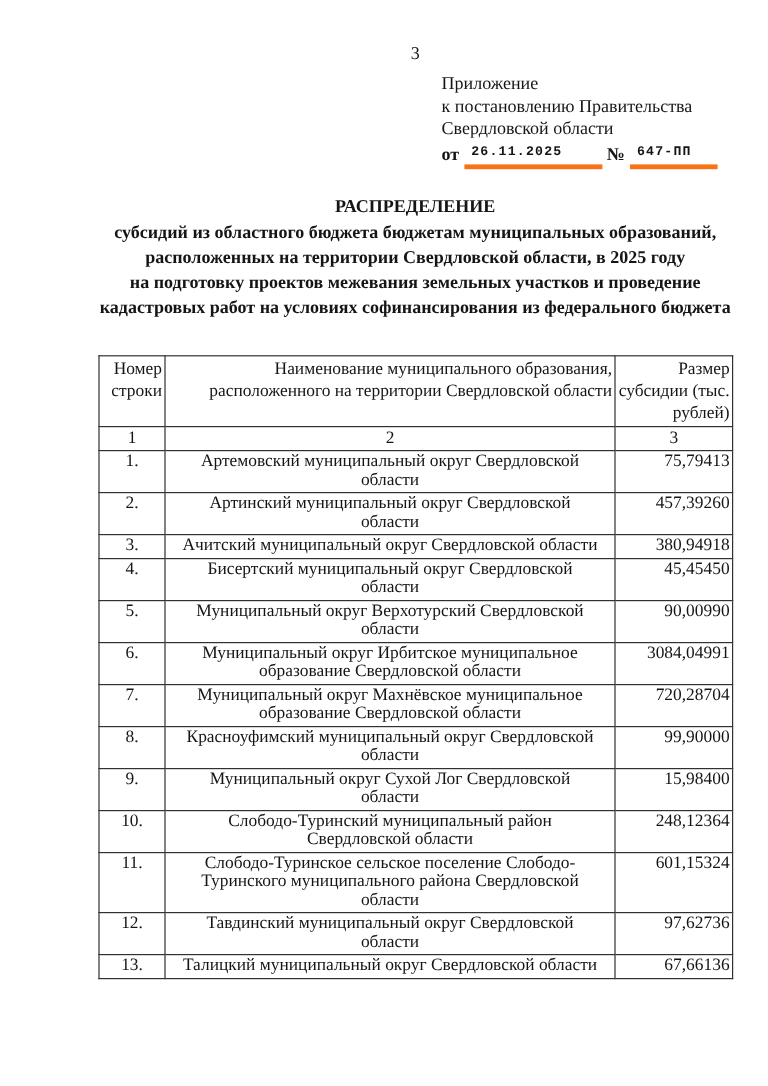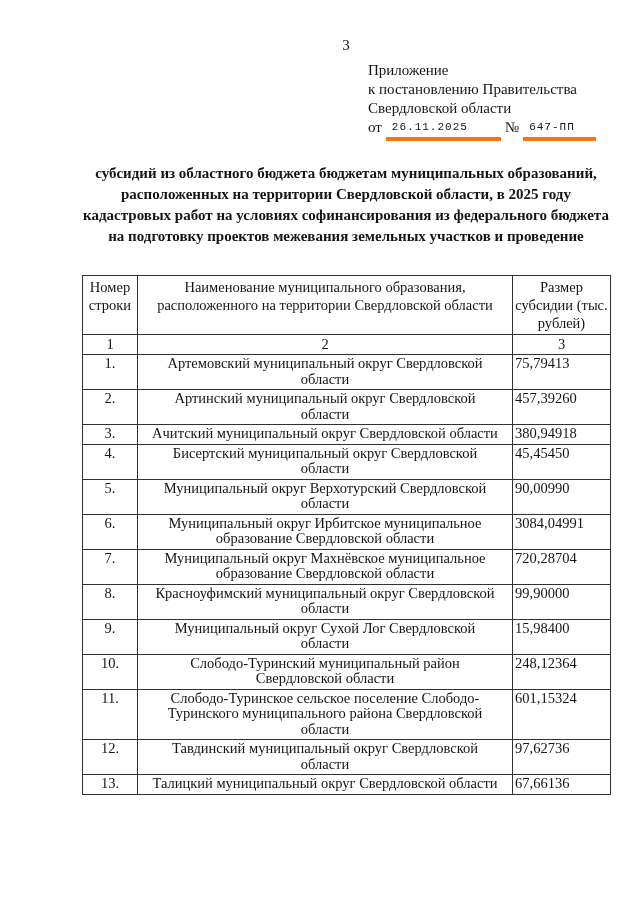--- a/index.html
+++ b/index.html
@@ -12,21 +12,21 @@
   }
   .content { margin-left: 82px; width: 528px; padding-top: 36px; }
 
   .page-number { text-align: center; font-size: 15px; line-height: 19px; }
 
   .appendix {
     margin-top: 6px; margin-left: 286px;
     font-size: 15px; line-height: 19px;
     white-space: nowrap; width: 242px;
   }
-  .appendix-ref { display: flex; align-items: flex-start; }
+  .appendix-ref { display: flex; align-items: center; font-weight: bold; }
   .fill {
     display: inline-block; border-bottom: 4px solid #f97316;
     font-family: "Liberation Mono", monospace; font-size: 11px;
     padding-left: 6px; letter-spacing: 1px;
   }
   .fill-date { width: 115px; margin-left: 4px; margin-right: 4px; }
   .fill-num  { width: 73px;  margin-left: 4px; }
 
   .doc-title {
     margin-top: 22px; text-align: center;
@@ -38,25 +38,25 @@
     margin-top: 28px; width: 528px;
     border-collapse: collapse; table-layout: fixed;
     font-size: 14.5px; line-height: 15.5px;
   }
   .subsidy-table th, .subsidy-table td {
     border: 1.6px solid #313131;
     vertical-align: top;
     font-weight: normal;
     padding: 1px 2px 2px;
   }
-  .subsidy-table th { text-align: center; line-height: 18px; padding-top: 2px; }
+  .subsidy-table th { text-align: right; line-height: 18px; padding-top: 2px; }
   .col-num-row td { text-align: center; line-height: 16px; }
   .c-num { text-align: center; }
   .c-name { text-align: center; padding-left: 7px; padding-right: 4px; white-space: pre-line; }
-  .c-amt { text-align: left; }
+  .c-amt { text-align: right; }
 </style>
 </head>
 <body>
 
 <div class="content">
 
   <div class="page-number">3</div>
 
   <div class="appendix">
     <div>Приложение</div>
@@ -64,24 +64,25 @@
     <div>Свердловской области</div>
     <div class="appendix-ref">
       <span>от</span>
       <span class="fill fill-date">26.11.2025</span>
       <span>№</span>
       <span class="fill fill-num">647-ПП</span>
     </div>
   </div>
 
   <div class="doc-title">
+    <div>РАСПРЕДЕЛЕНИЕ</div>
     <div>субсидий из областного бюджета бюджетам муниципальных образований,</div>
     <div>расположенных на территории Свердловской области, в 2025 году</div>
+    <div>на подготовку проектов межевания земельных участков и проведение</div>
     <div>кадастровых работ на условиях софинансирования из федерального бюджета</div>
-    <div>на подготовку проектов межевания земельных участков и проведение</div>
   </div>
 
   <table class="subsidy-table">
     <colgroup>
       <col style="width:55px">
         <col style="width:375px">
         <col style="width:98px">
     </colgroup>
     <thead>
       <tr>

